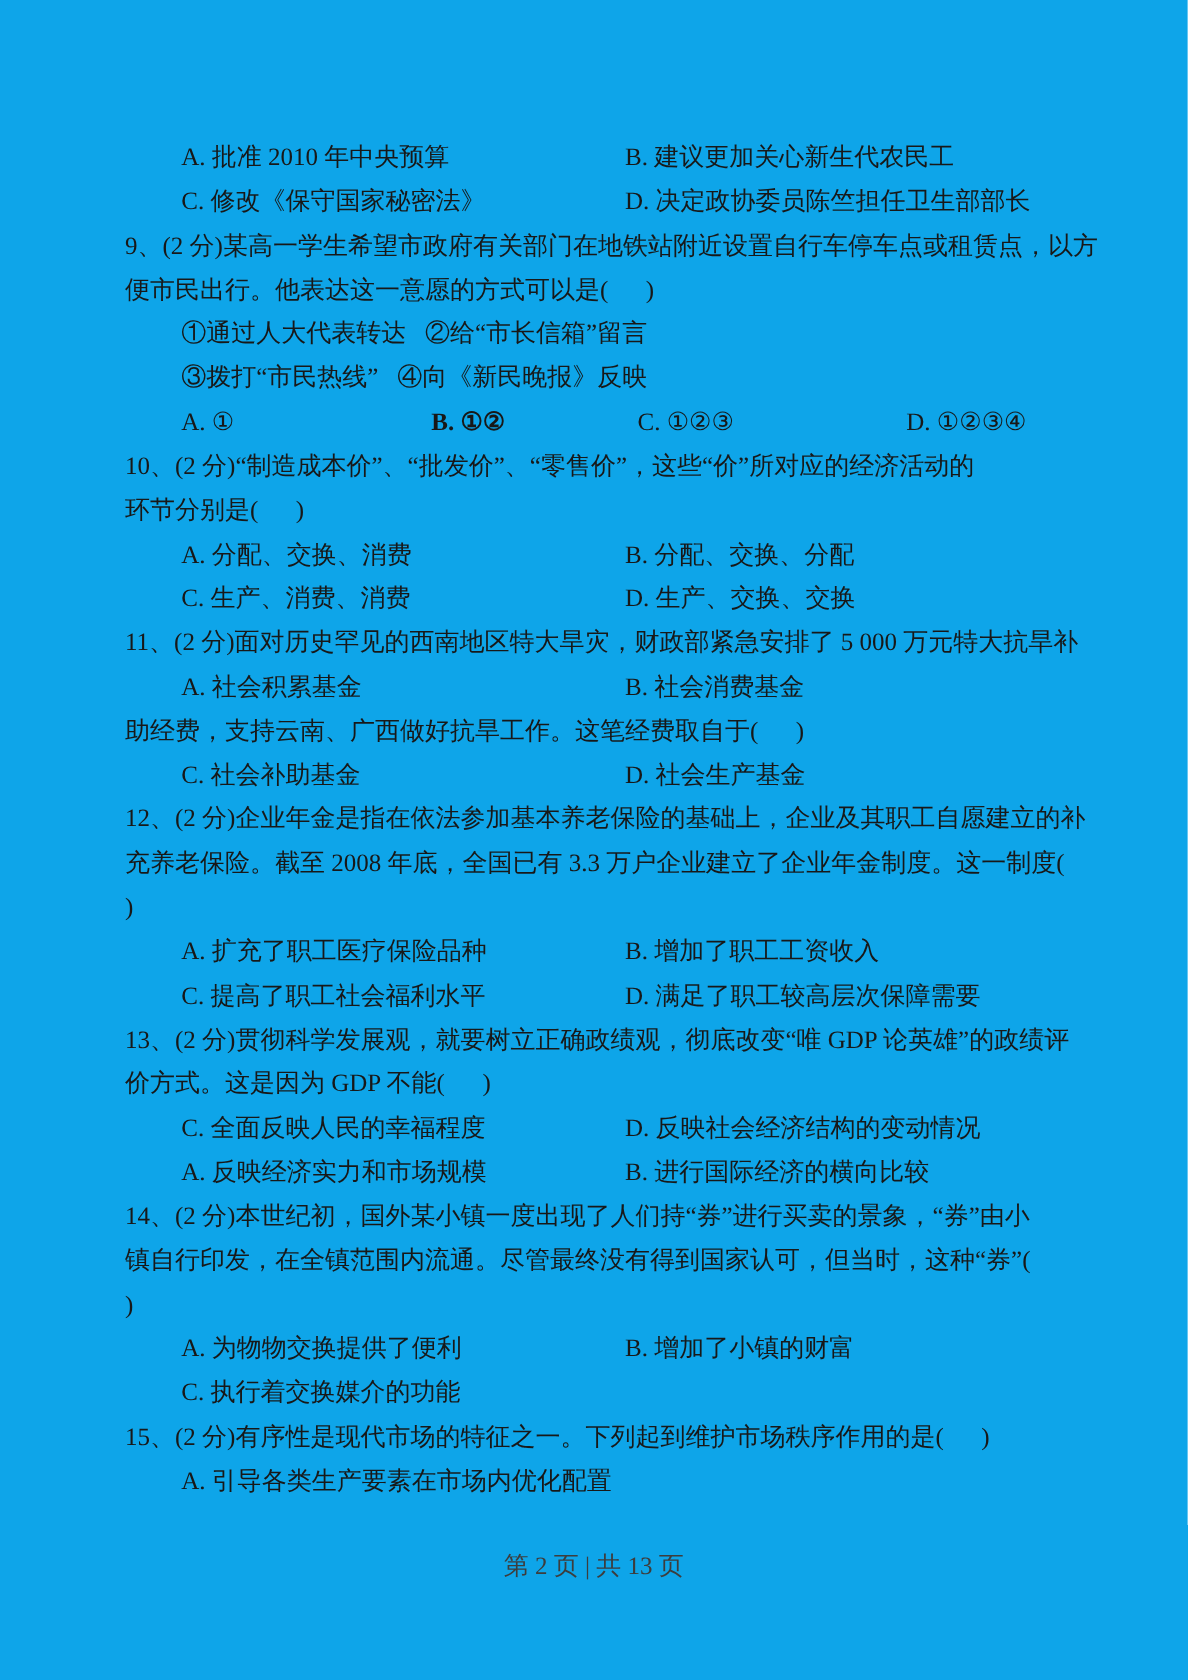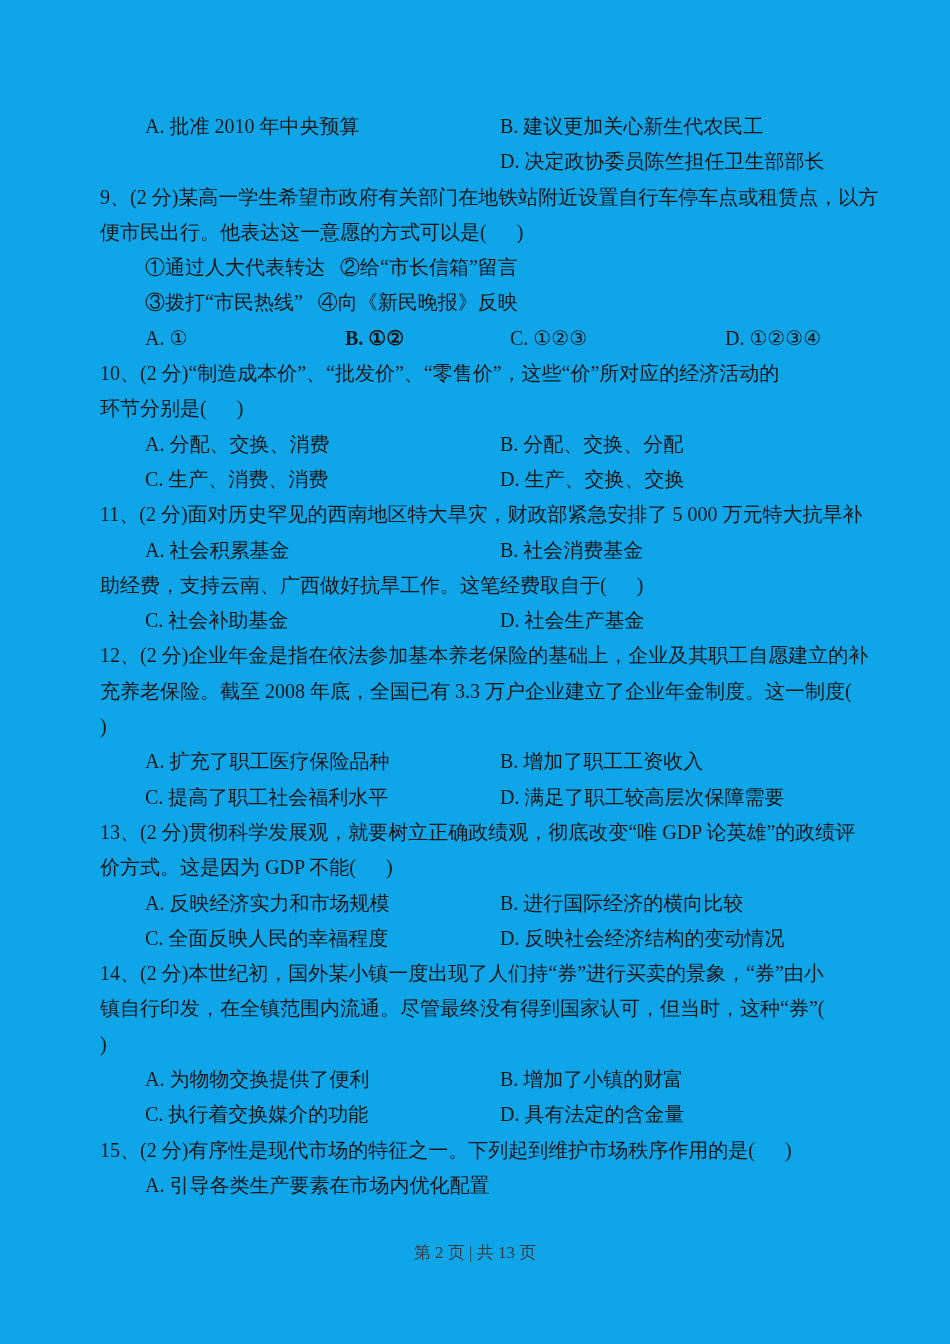--- a/index.html
+++ b/index.html
@@ -35,35 +35,36 @@
   .four .fc { left: 410px; }
   .four .fd { left: 585px; margin-left: 40px; }
   .footer {
     position: absolute;
     top: 1238px;
     left: 0;
     width: 950px;
     height: 30px;
     line-height: 30px;
     text-align: center;
-    font-size: 17px;
+    font-size: 20px;
     color: #3d3d3d;
   }
 </style>
 </head>
 <body>
 
 <div class="page">
   <div class="content">
 
     <div class="ln row">
       <span class="opt-left">A. 批准 2010 年中央预算</span>
       <span class="opt-right">B. 建议更加关心新生代农民工</span>
     </div>
     <div class="ln row">
+      <span class="opt-left">C. 修改《保守国家秘密法》</span>
       <span class="opt-right">D. 决定政协委员陈竺担任卫生部部长</span>
     </div>
 
     <div class="ln">9、(2 分)某高一学生希望市政府有关部门在地铁站附近设置自行车停车点或租赁点，以方</div>
     <div class="ln">便市民出行。他表达这一意愿的方式可以是(      )</div>
     <div class="ln ind">①通过人大代表转达   ②给“市长信箱”留言</div>
     <div class="ln ind">③拨打“市民热线”   ④向《新民晚报》反映</div>
     <div class="ln four">
       <span class="fa">A. ①</span>
       <span class="fb">B. ①②</span>
@@ -101,38 +102,37 @@
       <span class="opt-right">B. 增加了职工工资收入</span>
     </div>
     <div class="ln row">
       <span class="opt-left">C. 提高了职工社会福利水平</span>
       <span class="opt-right">D. 满足了职工较高层次保障需要</span>
     </div>
 
     <div class="ln">13、(2 分)贯彻科学发展观，就要树立正确政绩观，彻底改变“唯 GDP 论英雄”的政绩评</div>
     <div class="ln">价方式。这是因为 GDP 不能(      )</div>
     <div class="ln row">
+      <span class="opt-left">C. 全面反映人民的幸福程度</span>
+      <span class="opt-right">D. 反映社会经济结构的变动情况</span>
+    </div>
+    <div class="ln row">
       <span class="opt-left">A. 反映经济实力和市场规模</span>
       <span class="opt-right">B. 进行国际经济的横向比较</span>
-    </div>
-    <div class="ln row">
-      <span class="opt-left">C. 全面反映人民的幸福程度</span>
-      <span class="opt-right">D. 反映社会经济结构的变动情况</span>
     </div>
 
     <div class="ln">14、(2 分)本世纪初，国外某小镇一度出现了人们持“券”进行买卖的景象，“券”由小</div>
     <div class="ln">镇自行印发，在全镇范围内流通。尽管最终没有得到国家认可，但当时，这种“券”(</div>
     <div class="ln">)</div>
     <div class="ln row">
       <span class="opt-left">A. 为物物交换提供了便利</span>
       <span class="opt-right">B. 增加了小镇的财富</span>
     </div>
     <div class="ln row">
       <span class="opt-left">C. 执行着交换媒介的功能</span>
-      <span class="opt-right">D. 具有法定的含金量</span>
     </div>
 
     <div class="ln">15、(2 分)有序性是现代市场的特征之一。下列起到维护市场秩序作用的是(      )</div>
     <div class="ln ind">A. 引导各类生产要素在市场内优化配置</div>
 
   </div>
 
   <div class="footer">第 2 页 | 共 13 页</div>
 </div>
 

